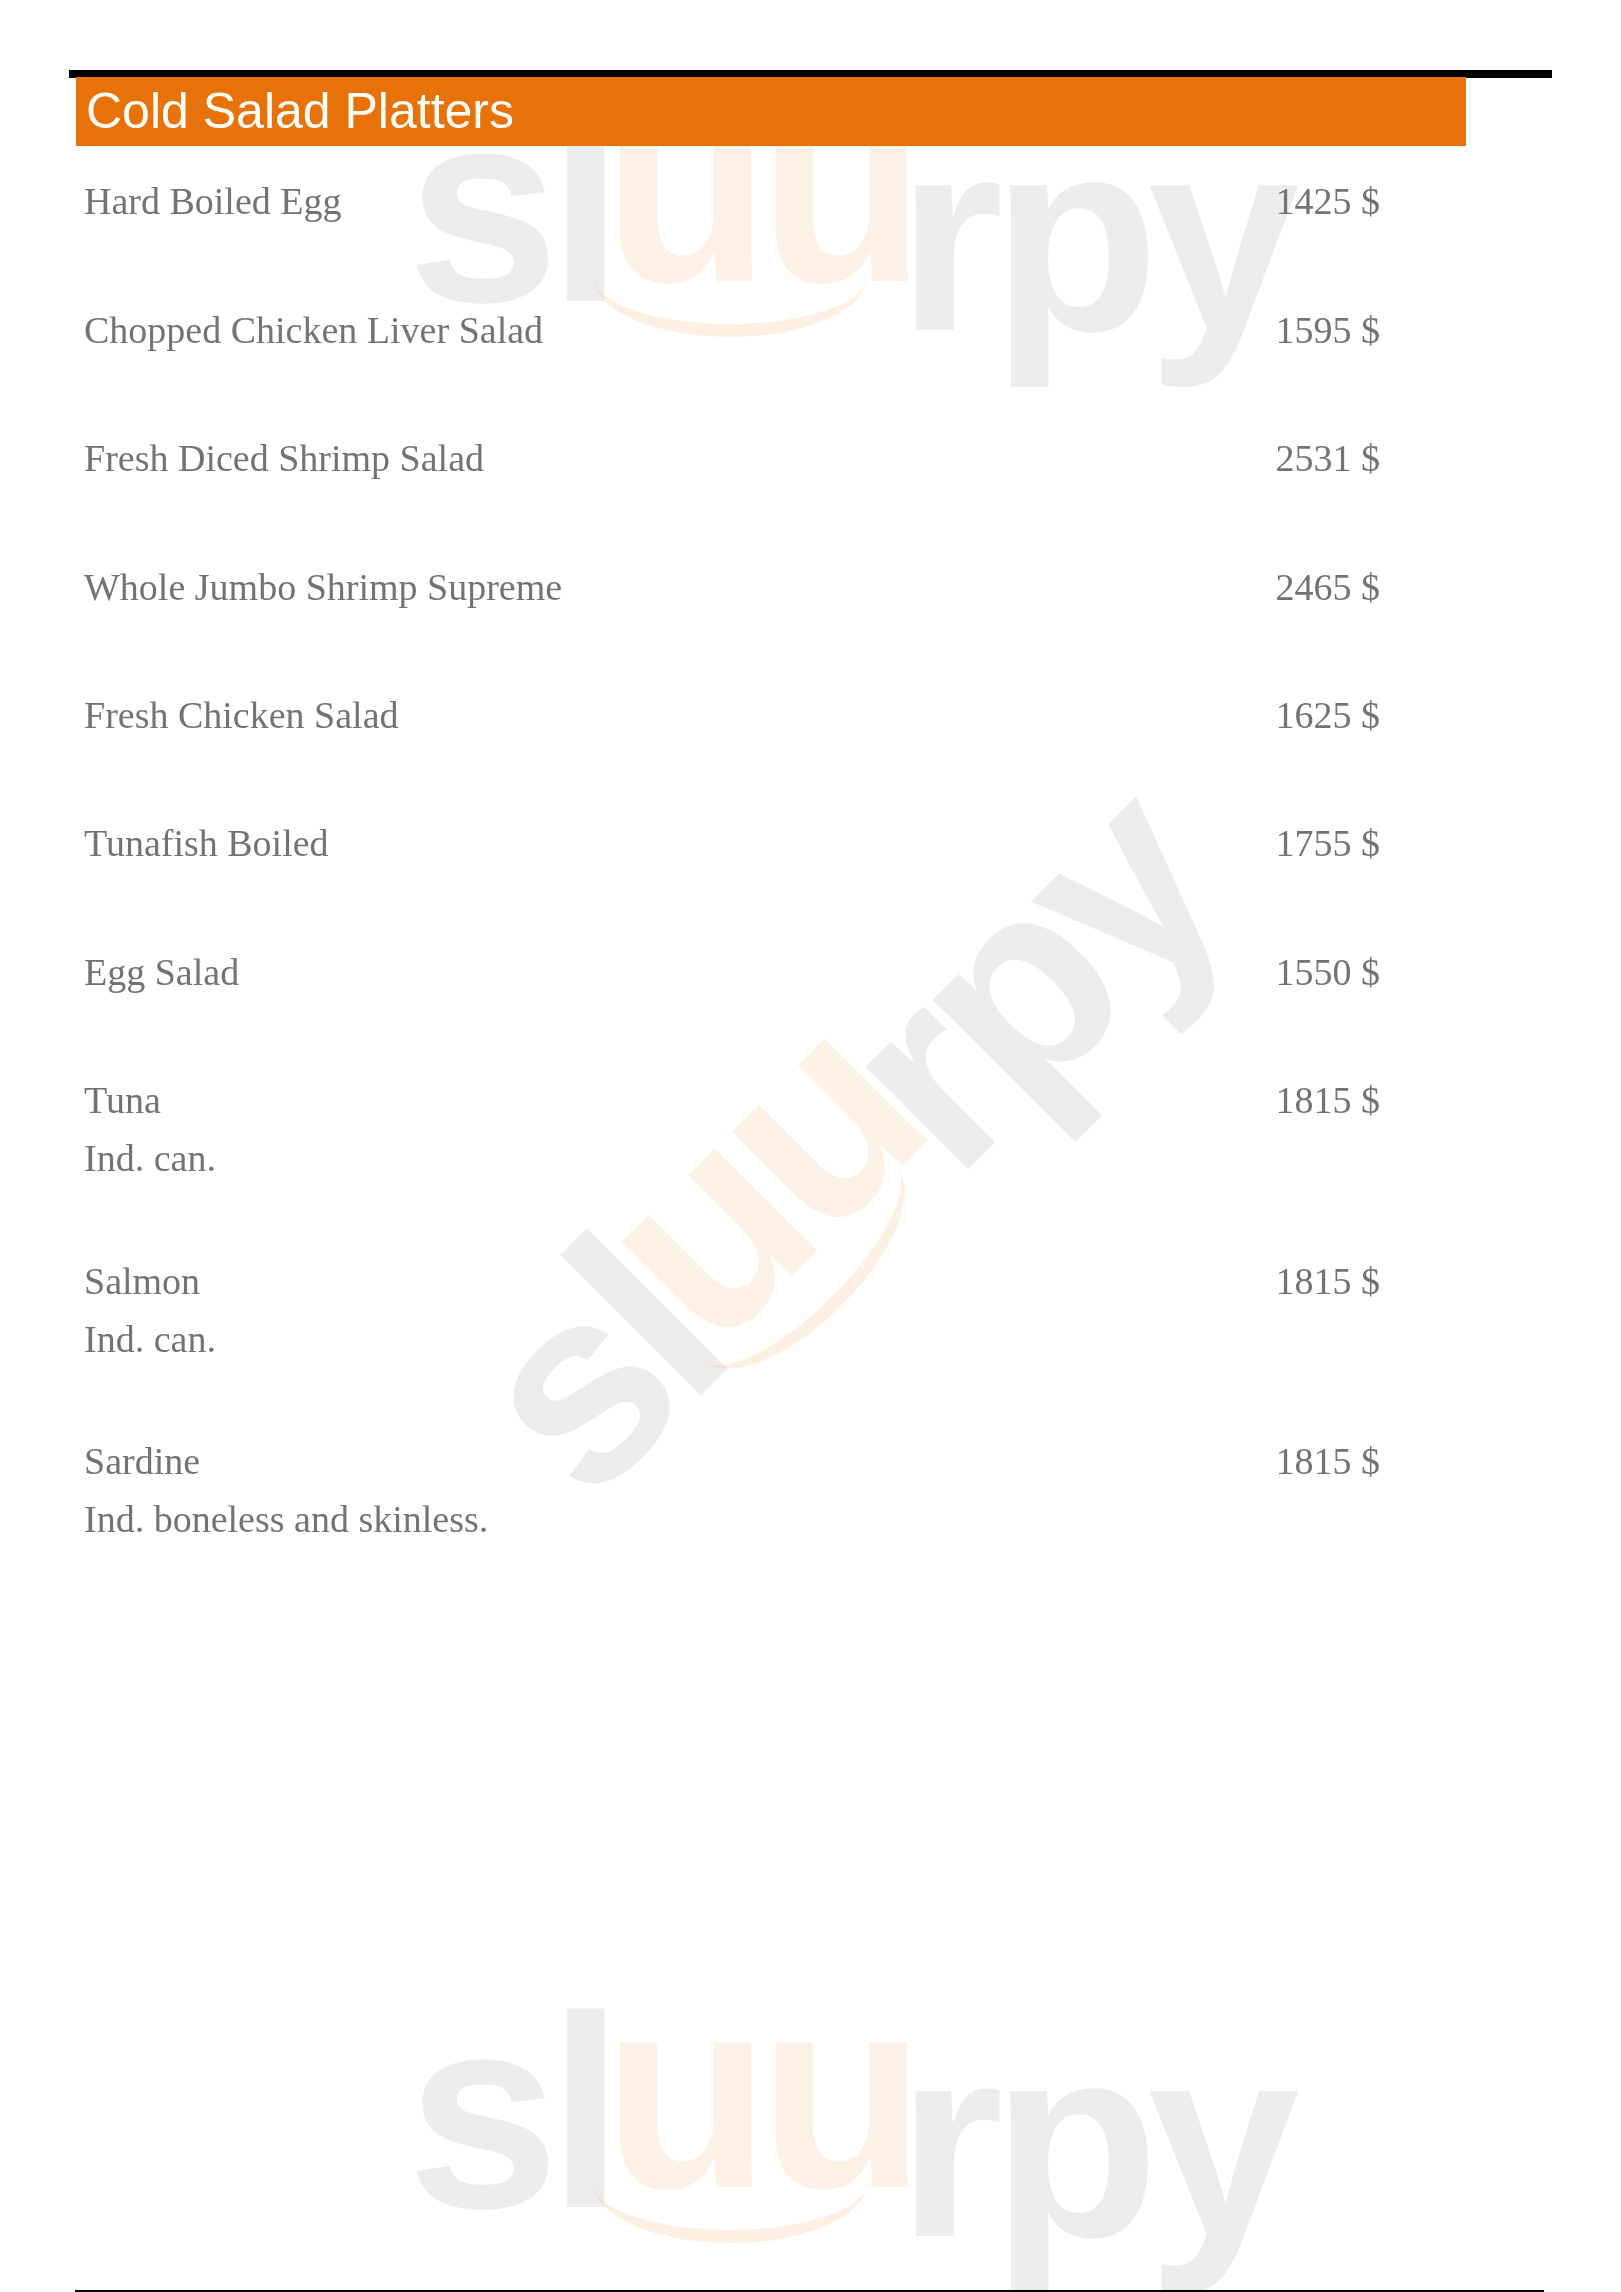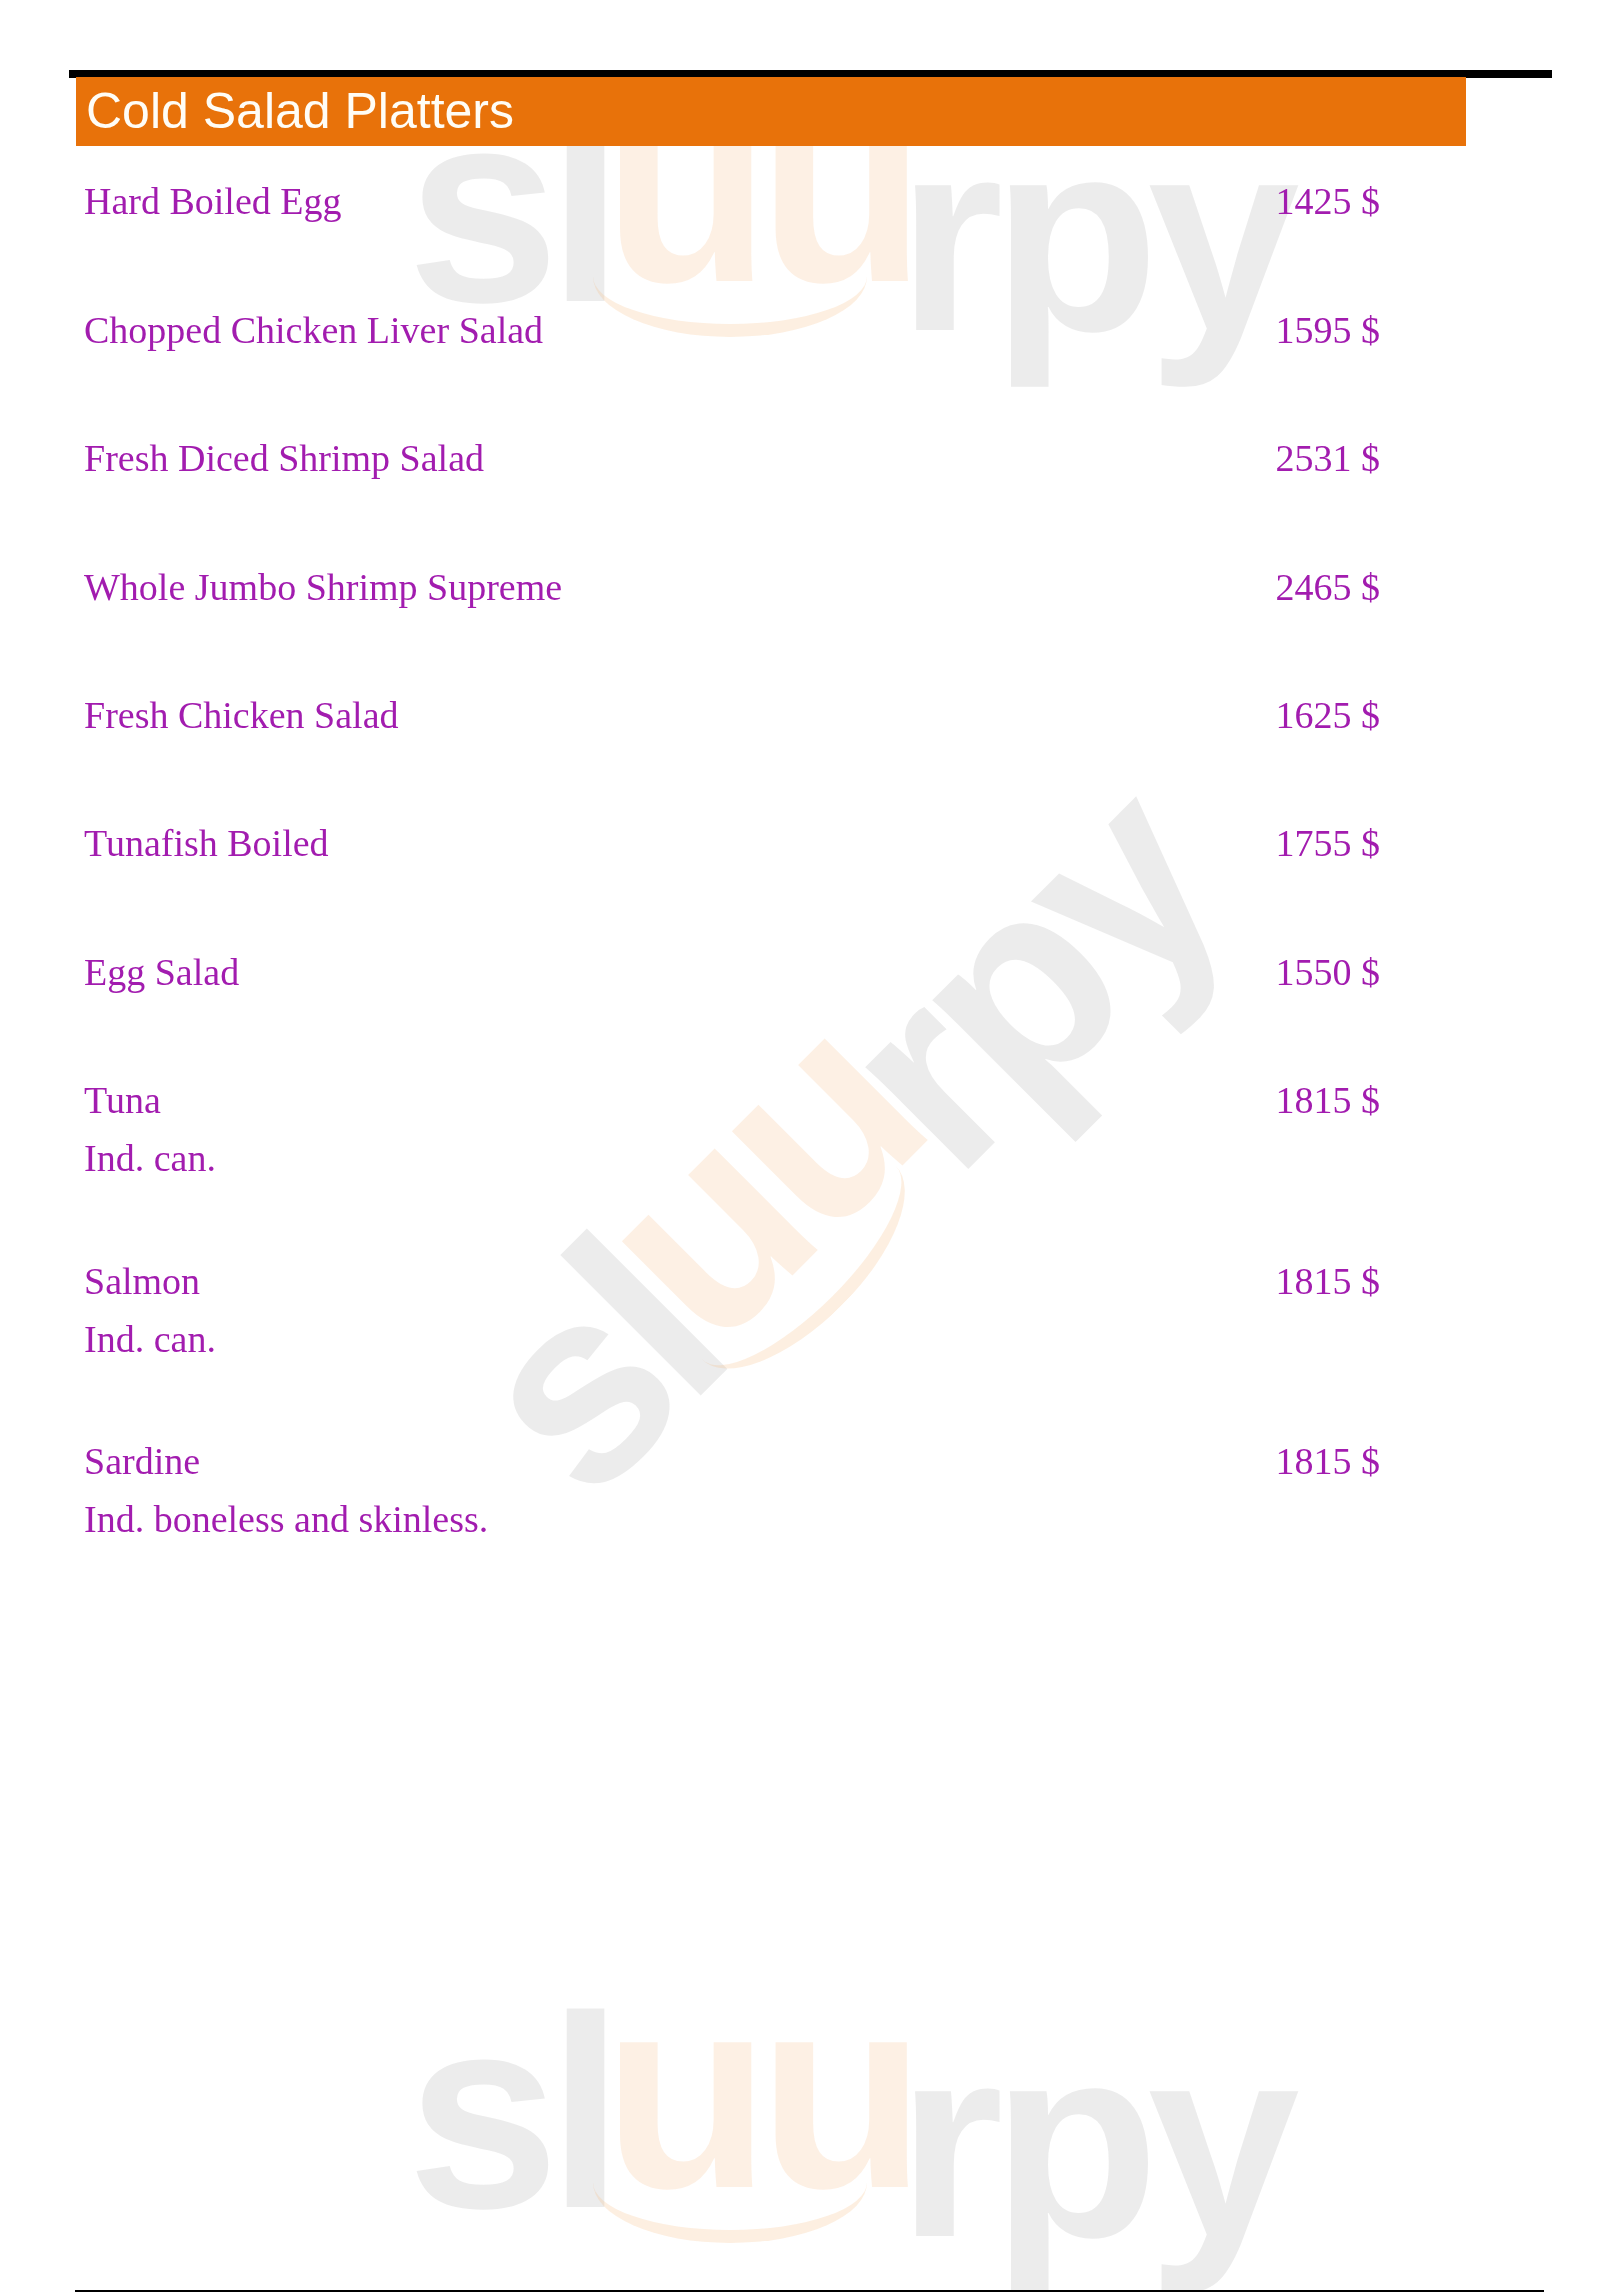--- a/index.html
+++ b/index.html
@@ -10,21 +10,21 @@
   .title-bar { position: absolute; left: 76px; top: 77px; width: 1390px; height: 69px; background: #e8720a; }
   .title-text {
     position: absolute; left: 86px; top: 77px; height: 55px; line-height: 69px;
     font-family: "Liberation Sans", sans-serif; font-size: 50px; color: #fffdf6;
     white-space: nowrap; letter-spacing: 0;
   }
 
   .item { position: absolute; left: 0; width: 1621px; }
   .item-name, .item-desc, .item-price {
     position: absolute; font-family: "Liberation Serif", serif; font-size: 38px;
-    color: #a21caf; white-space: nowrap; line-height: 51px;
+    color: #737373; white-space: nowrap; line-height: 51px;
   }
   .item-name { left: 84px; top: 0; }
   .item-desc { left: 84px; top: 58px; }
   .item-price { right: 241px; top: 0; text-align: left; }
 
   .bottom-rule { position: absolute; left: 75px; top: 2290px; width: 1469px; height: 2.9px; background: #000000; }
 
   .watermark { position: absolute; pointer-events: none; }
   .wm-text {
     font-family: "Liberation Sans", sans-serif; font-weight: bold; font-size: 274px;

